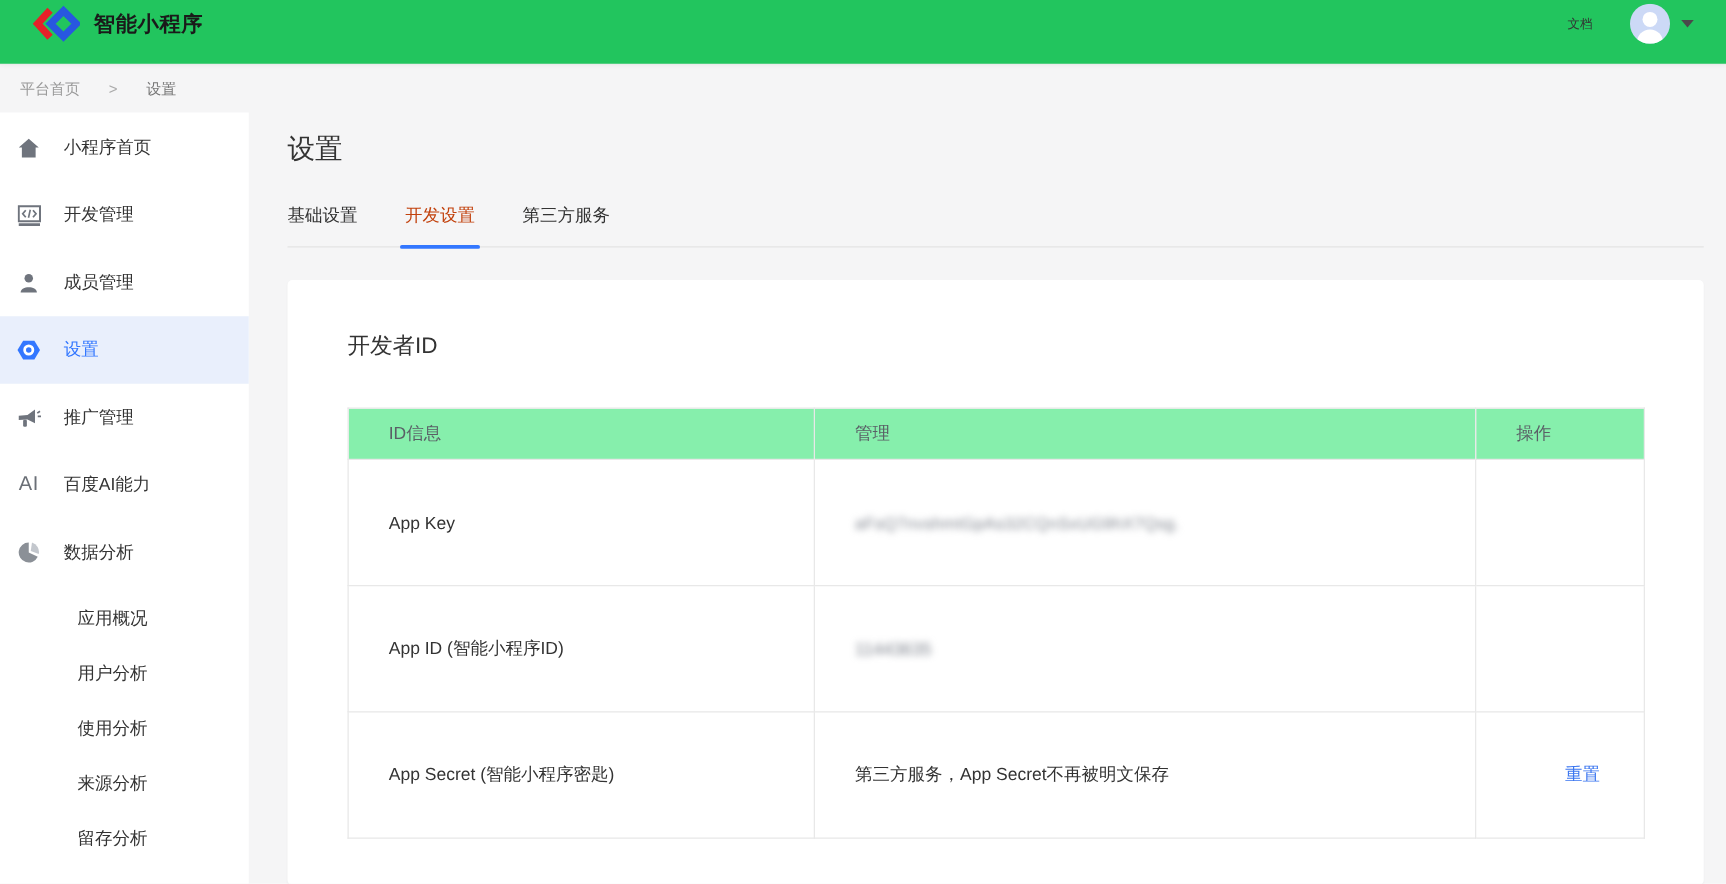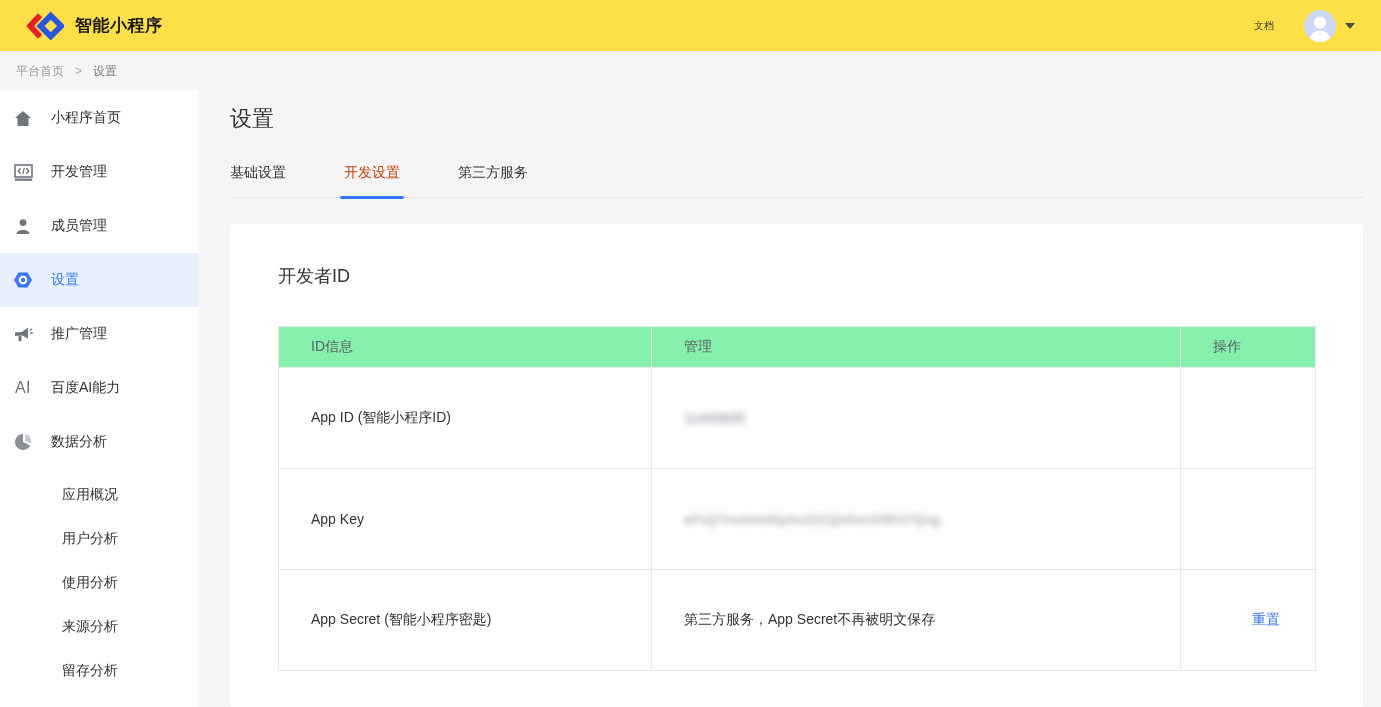--- a/index.html
+++ b/index.html
@@ -7,35 +7,35 @@
   body {
     font-family: "Liberation Sans", "DejaVu Sans", sans-serif;
     background: #f5f5f6;
     color: #333;
     overflow: hidden;
   }
   .page { width: 1381px; height: 707px; display: flex; flex-direction: column; }
 
   
   .topbar {
-    height: 52px; background: #fde047; border-bottom: 1px solid #ebebeb;
-    display: flex; align-items: center; padding: 14px 26px; flex: 0 0 auto;
+    height: 52px; background: #22c55e; border-bottom: 1px solid #ebebeb;
+    display: flex; align-items: flex-start; padding: 3px 26px; flex: 0 0 auto;
     position: relative; z-index: 3; box-shadow: 0 1px 3px rgba(0,0,0,.04);
   }
   .brand { display: flex; align-items: center; gap: 11px; }
   .brand-title { font-size: 17px; font-weight: bold; color: #1a1a1a; letter-spacing: .5px; }
   .topbar-right { margin-left: auto; display: flex; align-items: center; gap: 30px; }
   .doc-link { font-size: 10px; color: #333; cursor: pointer; }
   .avatar-wrap { display: flex; align-items: center; gap: 9px; cursor: pointer; }
   .caret { width: 0; height: 0; border-left: 5px solid transparent; border-right: 5px solid transparent; border-top: 6px solid #4a4a4a; }
 
   
   .breadcrumb {
     height: 38px; flex: 0 0 auto; display: flex; align-items: center;
-    padding: 0 16px; font-size: 12px; gap: 11px; background: #f5f5f6;
+    padding: 0 16px; font-size: 12px; gap: 23px; background: #f5f5f6;
   }
   .crumb { color: #999; cursor: pointer; }
   .crumb-sep { color: #aaa; }
   .crumb-current { color: #777; }
 
   
   .layout { flex: 1 1 auto; display: flex; min-height: 0; }
   .sidebar { width: 199px; background: #fff; flex: 0 0 auto; padding-top: 1px; }
   .side-item {
     height: 54px; display: flex; align-items: center; padding-left: 13px;
@@ -46,21 +46,21 @@
   .ai-glyph { font-size: 16px; font-weight: 300; color: #6b7077; letter-spacing: .5px; }
   .side-sub {
     height: 44px; display: flex; align-items: center; padding-left: 62px;
     font-size: 14px; color: #333; cursor: pointer;
   }
   .side-spacer { height: 4px; }
 
   
   .main { flex: 1 1 auto; padding: 0 18px 0 31px; min-width: 0; }
   .page-title { margin-top: 14px; font-size: 22px; font-weight: 500; color: #333; }
-  .tabs { margin-top: 30px; display: flex; gap: 58px; border-bottom: 1px solid #e3e3e3; }
+  .tabs { margin-top: 30px; display: flex; gap: 38px; border-bottom: 1px solid #e3e3e3; }
   .tab { font-size: 14px; color: #333; padding-bottom: 15px; position: relative; cursor: pointer; }
   .tab.active { color: #c2410c; }
   .tab.active::after {
     content: ""; position: absolute; left: -4px; right: -4px; bottom: -2px;
     height: 3px; border-radius: 2px; background: #3377ff;
   }
 
   .card {
     margin-top: 26px; height: 484px; background: #fff; border-radius: 4px;
     padding: 40px 48px; box-shadow: 0 1px 2px rgba(0,0,0,.03);
@@ -236,30 +236,30 @@
             </colgroup>
           <thead>
             <tr>
               <th>ID信息</th>
               <th>管理</th>
               <th>操作</th>
             </tr>
           </thead>
           <tbody>
             <tr>
+              <td>App Key</td>
+              <td><span class="masked masked-long">aFsQ7nvshmtGpAs32CQnSxUG9hX7Qsg.</span></td>
+              <td></td>
+            </tr>
+            <tr>
               <td>App ID (智能小程序ID)</td>
               <td><span class="masked">11443635</span></td>
               <td></td>
             </tr>
             <tr>
-              <td>App Key</td>
-              <td><span class="masked masked-long">aFsQ7nvshmtGpAs32CQnSxUG9hX7Qsg.</span></td>
-              <td></td>
-            </tr>
-            <tr>
               <td>App Secret (智能小程序密匙)</td>
               <td>第三方服务，App Secret不再被明文保存</td>
               <td><span class="reset-link">重置</span></td>
             </tr>
           </tbody>
         </table>
       </div>
     </div>
 
   </div>

